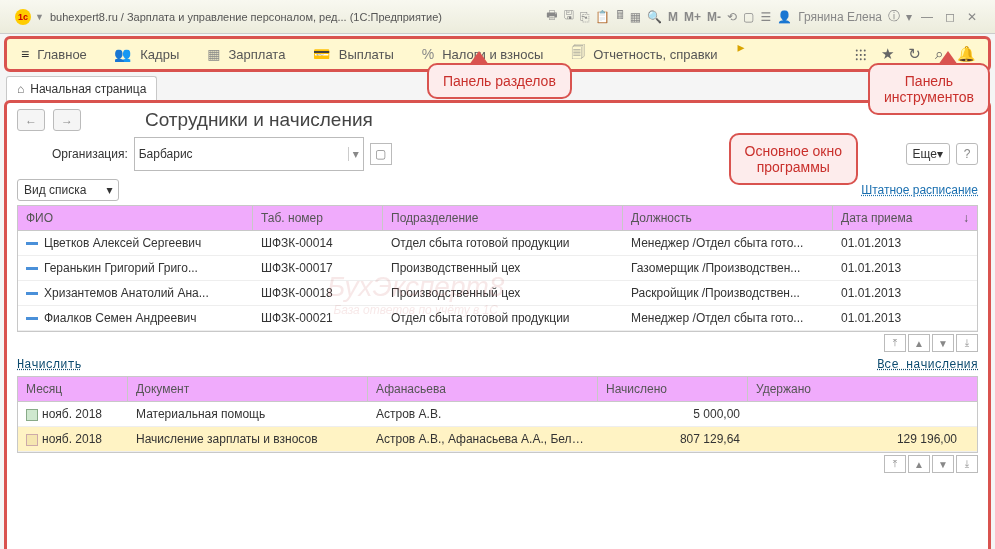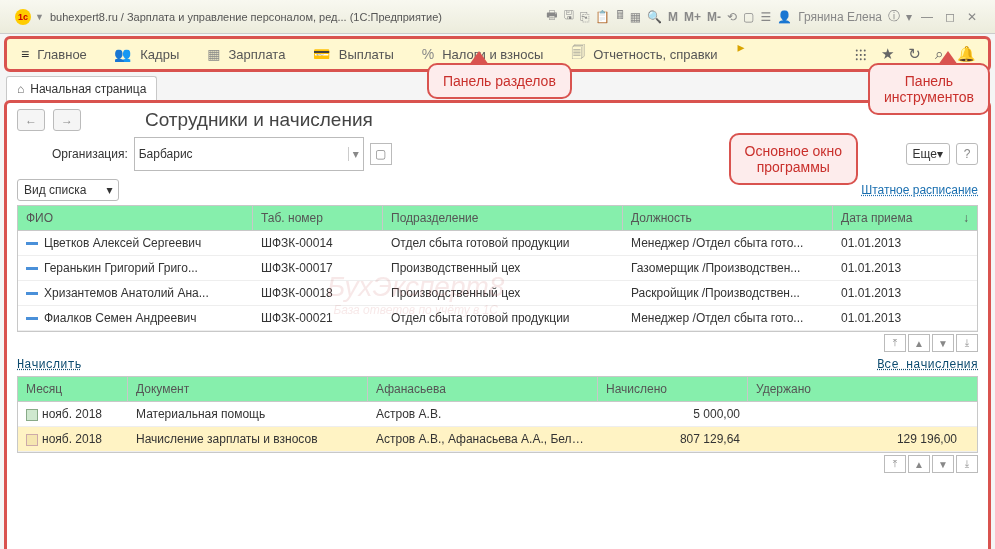--- a/index.html
+++ b/index.html
@@ -49,21 +49,21 @@
 .orgrow .btn-more { border: 1px solid #bbb; height: 22px; padding: 0 6px; background: #fff; border-radius: 3px; display: flex; align-items: center; cursor: pointer; }
 .orgrow .btn-q { border: 1px solid #bbb; width: 22px; height: 22px; display: flex; align-items: center; justify-content: center; background: #fff; border-radius: 3px; color: #888; cursor: pointer; }
 
 
 .toolrow { display: flex; justify-content: space-between; align-items: center; margin-bottom: 4px; }
 .toolrow .btn-list { border: 1px solid #bbb; height: 22px; padding: 0 6px; background: #fff; border-radius: 3px; display: flex; align-items: center; gap: 20px; cursor: pointer; }
 .toolrow .link { color: #1a6fb0; text-decoration: underline dotted; cursor: pointer; }
 
 
 .tbl { border: 1px solid #c8c8c8; width: 100%; }
-.tbl-head { display: flex; background: #86efac; border-bottom: 1px solid #c8c8c8; }
+.tbl-head { display: flex; background: #f0abfc; border-bottom: 1px solid #c8c8c8; }
 .tbl-head .th { padding: 5px 8px; border-right: 1px solid #c8c8c8; color: #555; display: flex; align-items: center; justify-content: space-between; }
 .tbl-head .th:last-child { border-right: none; }
 .tbl-row { display: flex; border-bottom: 1px solid #eee; }
 .tbl-row .td { padding: 5px 8px; white-space: nowrap; overflow: hidden; text-overflow: ellipsis; }
 .tbl-row .marker { width: 12px; height: 3px; background: #4a90d9; margin-right: 6px; display: inline-block; vertical-align: middle; }
 .tbl-row.sel { background: #fff3c4; }
 
 
 .ct1 { width: 235px; } .ct2 { width: 130px; } .ct3 { width: 240px; } .ct4 { width: 210px; } .ct5 { flex: 1; }
 

